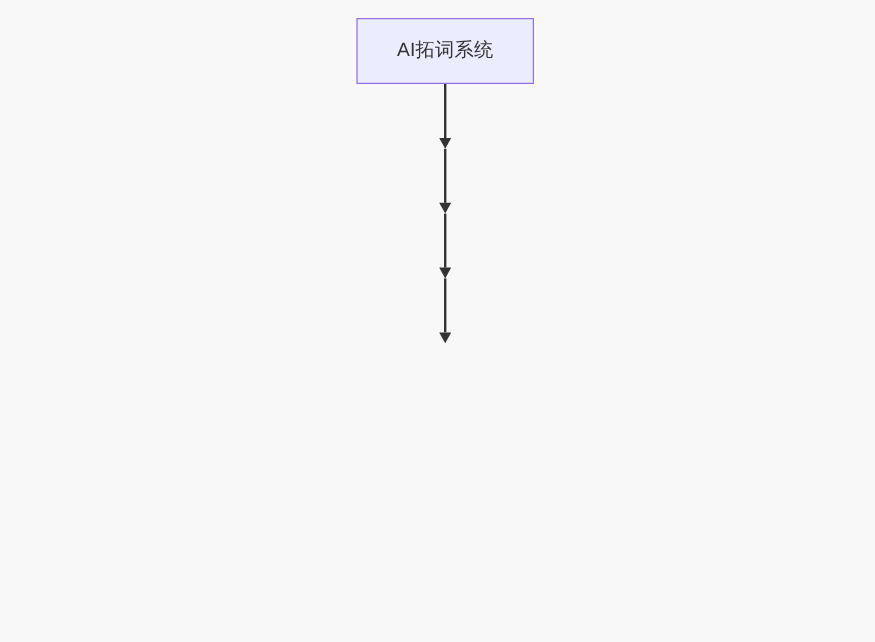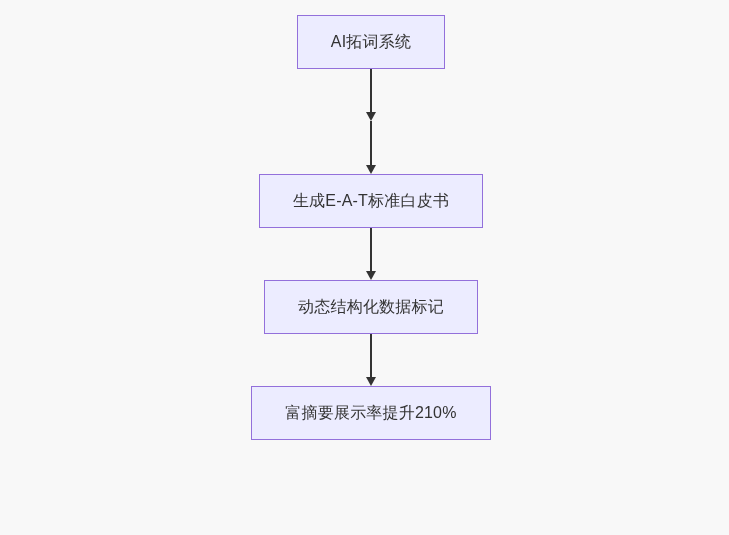--- a/index.html
+++ b/index.html
@@ -72,35 +72,26 @@
     <div class="edge-line"></div>
     <div class="edge-head"></div>
   </div>
 
 
   <div class="edge">
     <div class="edge-line"></div>
     <div class="edge-head"></div>
   </div>
 
-  <div class="node">
-    <span class="node-label">生成E-A-T标准白皮书</span>
-  </div>
 
   <div class="edge">
     <div class="edge-line"></div>
     <div class="edge-head"></div>
   </div>
 
-  <div class="node">
-    <span class="node-label">动态结构化数据标记</span>
-  </div>
 
   <div class="edge">
     <div class="edge-line"></div>
     <div class="edge-head"></div>
   </div>
 
-  <div class="node">
-    <span class="node-label">富摘要展示率提升210%</span>
-  </div>
 
 </div>
 
 </body></html>

